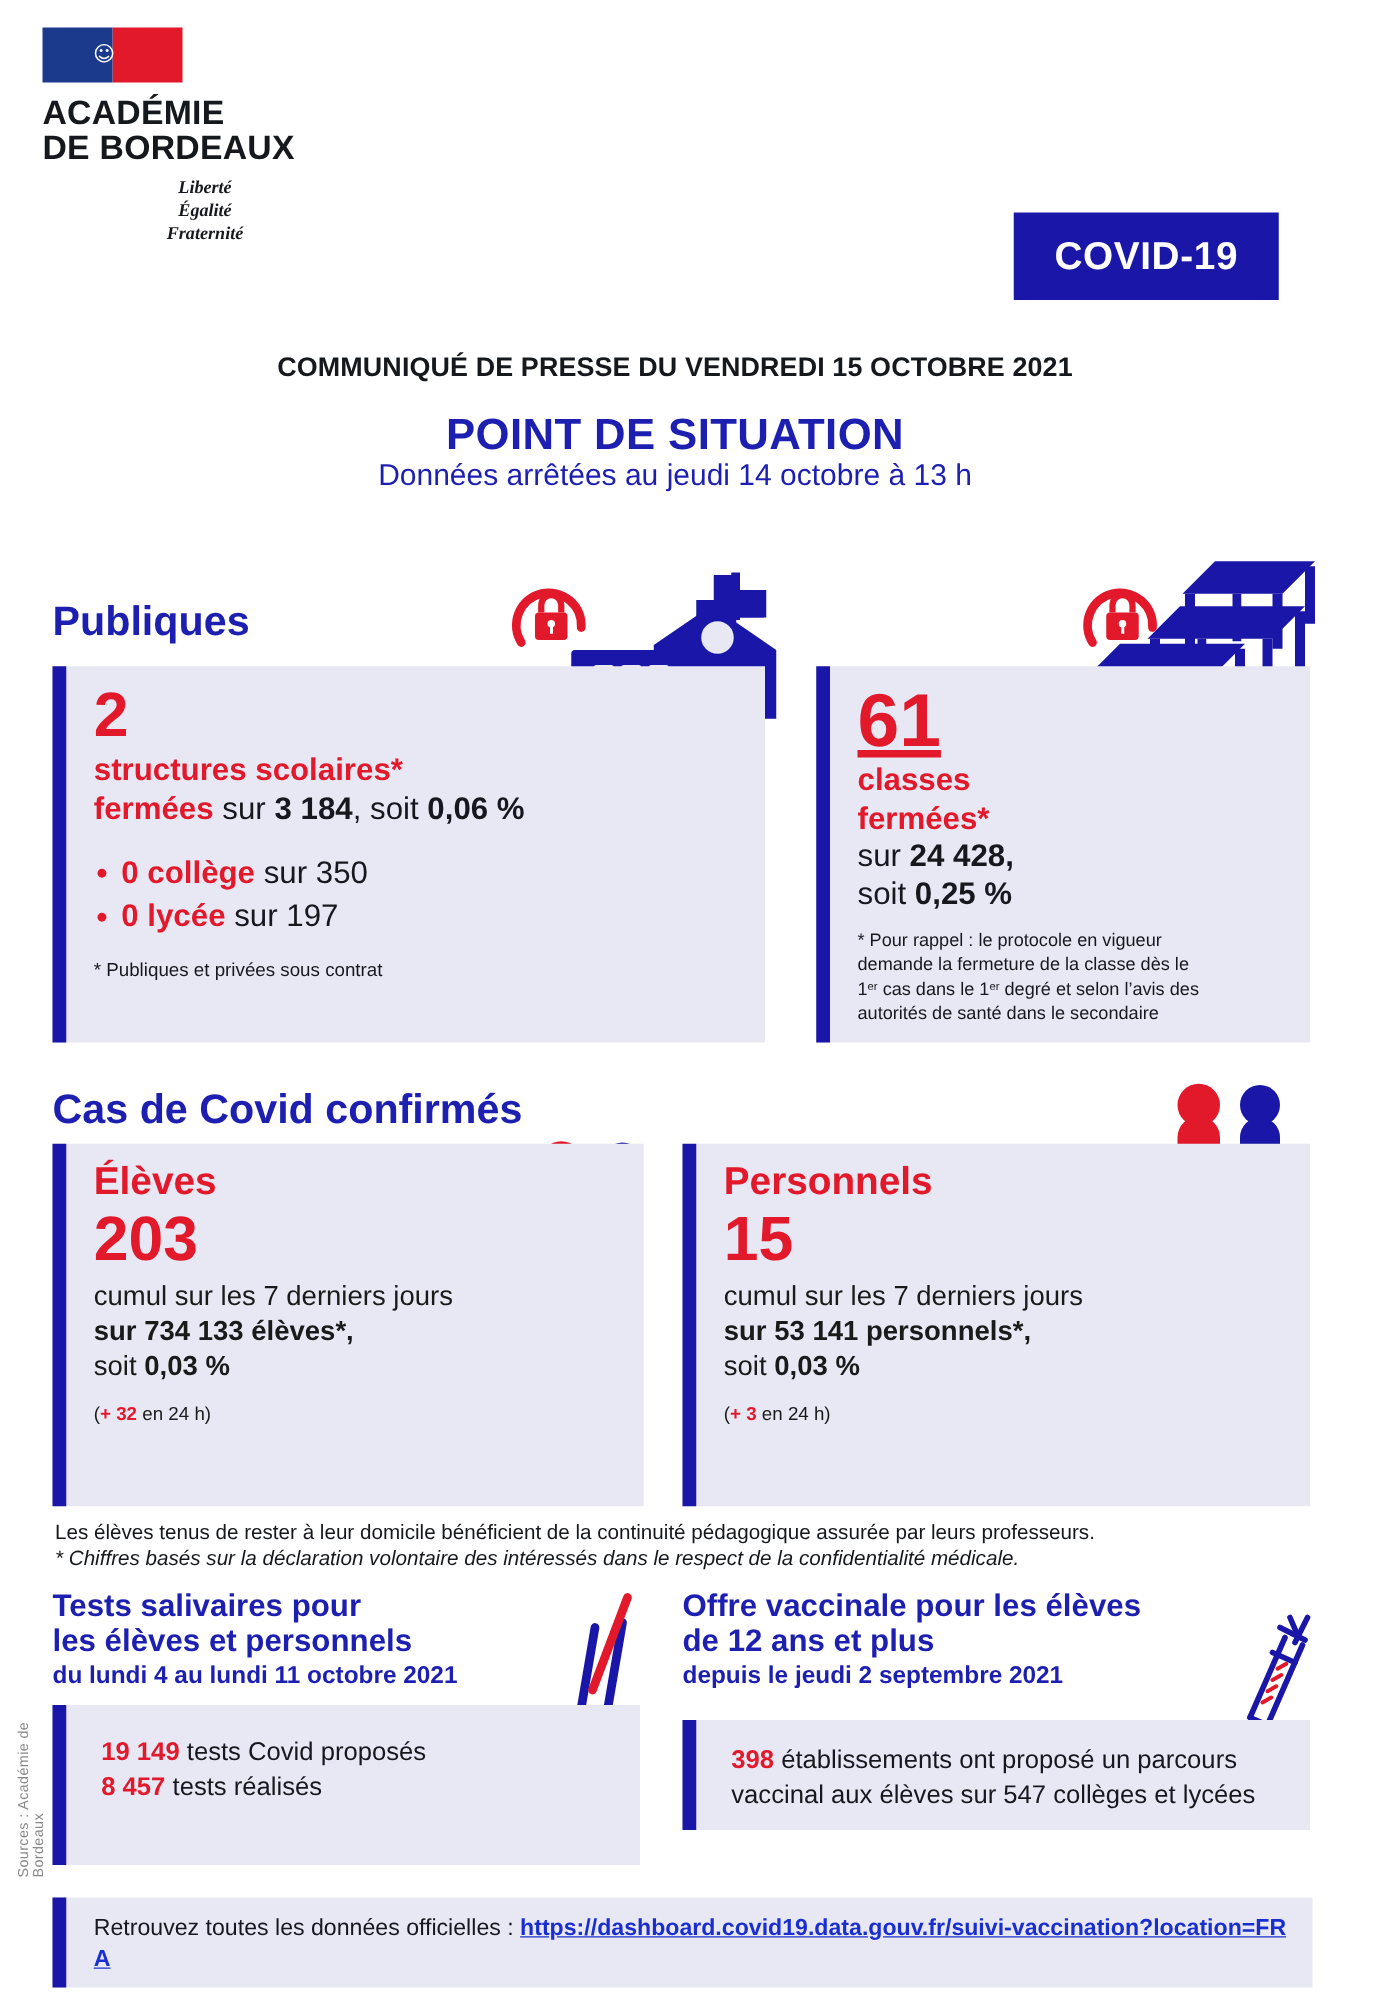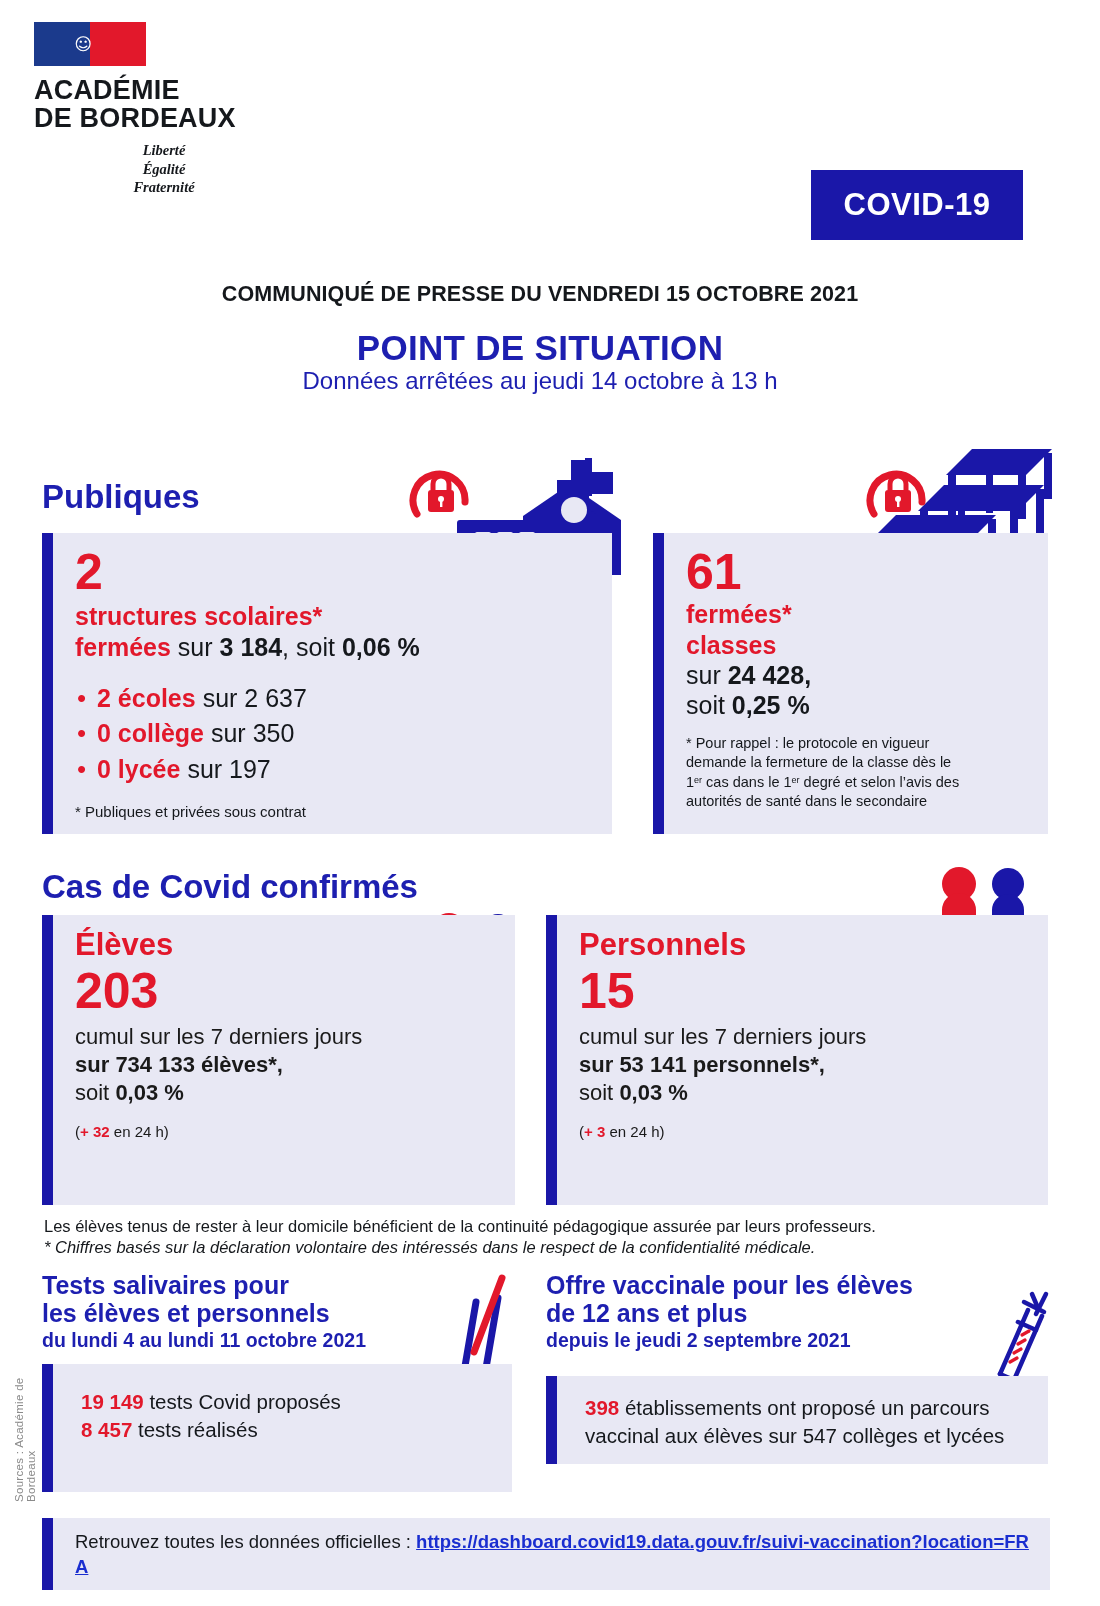--- a/index.html
+++ b/index.html
@@ -58,21 +58,21 @@
   .line-red-bold{color:#e2182b;font-weight:bold;font-size:25px;line-height:1.22;}
   .l2{font-size:25px;line-height:1.25;margin-top:0px;}
   .bullets{margin-top:18px;font-size:25px;line-height:1.42;}
   .bullets li{list-style:none;position:relative;padding-left:22px;}
   .bullets li::before{content:"•";position:absolute;left:2px;top:-1px;color:#e2182b;font-size:26px;}
   .bullets ul{margin:0;padding:0;}
   .foot-note{margin-top:16px;font-size:15px;color:#15181c;}
 
   
   #card-classes{left:653px;top:533px;width:395px;height:301px;}
-  #card-classes .n{font-size:50px;margin:0 0 2px 0;}
+  #card-classes .n{font-size:60px;margin:0 0 2px 0;text-decoration:underline;}
   #card-classes .l2{font-size:25px;line-height:1.2;}
   .note-small{margin-top:14px;font-size:14.5px;line-height:1.33;color:#15181c;}
   sup{font-size:.62em;vertical-align:.45em;}
 
   
   #card-eleves{left:42px;top:915px;width:473px;height:290px;}
   #card-personnels{left:546px;top:915px;width:502px;height:290px;}
   .cat{color:#e2182b;font-weight:bold;font-size:31px;line-height:1.05;margin-bottom:4px;}
   .cat-num{color:#e2182b;font-weight:bold;font-size:50px;line-height:1.02;margin-bottom:6px;}
   .cumul{font-size:22px;line-height:1.28;}
@@ -179,24 +179,20 @@
       <div class="line-red-bold">structures scolaires*</div>
       <div class="l2">
         <span class="red bold">fermées</span>
         <span class="blk">sur</span>
         <span class="blk bold">3 184</span><span class="blk">,</span>
         <span class="blk">soit</span>
         <span class="blk bold">0,06 %</span>
       </div>
       <div class="bullets">
         <ul>
-          <li>
-            <span class="red bold">2 écoles</span>
-            <span class="blk">sur 2 637</span>
-          </li>
           <li>
             <span class="red bold">0 collège</span>
             <span class="blk">sur 350</span>
           </li>
           <li>
             <span class="red bold">0 lycée</span>
             <span class="blk">sur 197</span>
           </li>
         </ul>
       </div>
@@ -232,22 +228,22 @@
       <path d="M25 28 v-6 a8 8 0 0 1 16 0 v6" fill="none" stroke="#e2182b" stroke-width="5"></path>
       <circle cx="33" cy="37" r="3" fill="#ffffff"></circle>
       <rect x="32" y="37" width="2.4" height="8" fill="#ffffff"></rect>
     </svg>
   </div>
 
   <div class="card" id="card-classes">
     <div class="bar"></div>
     <div class="inner">
       <div class="bignum n">61</div>
+      <div class="line-red-bold">classes</div>
       <div class="line-red-bold">fermées*</div>
-      <div class="line-red-bold">classes</div>
       <div class="l2">
         <span class="blk">sur</span>
         <span class="blk bold">24 428,</span>
       </div>
       <div class="l2">
         <span class="blk">soit</span>
         <span class="blk bold">0,25 %</span>
       </div>
       <div class="note-small">
         <div>* Pour rappel : le protocole en vigueur</div>

